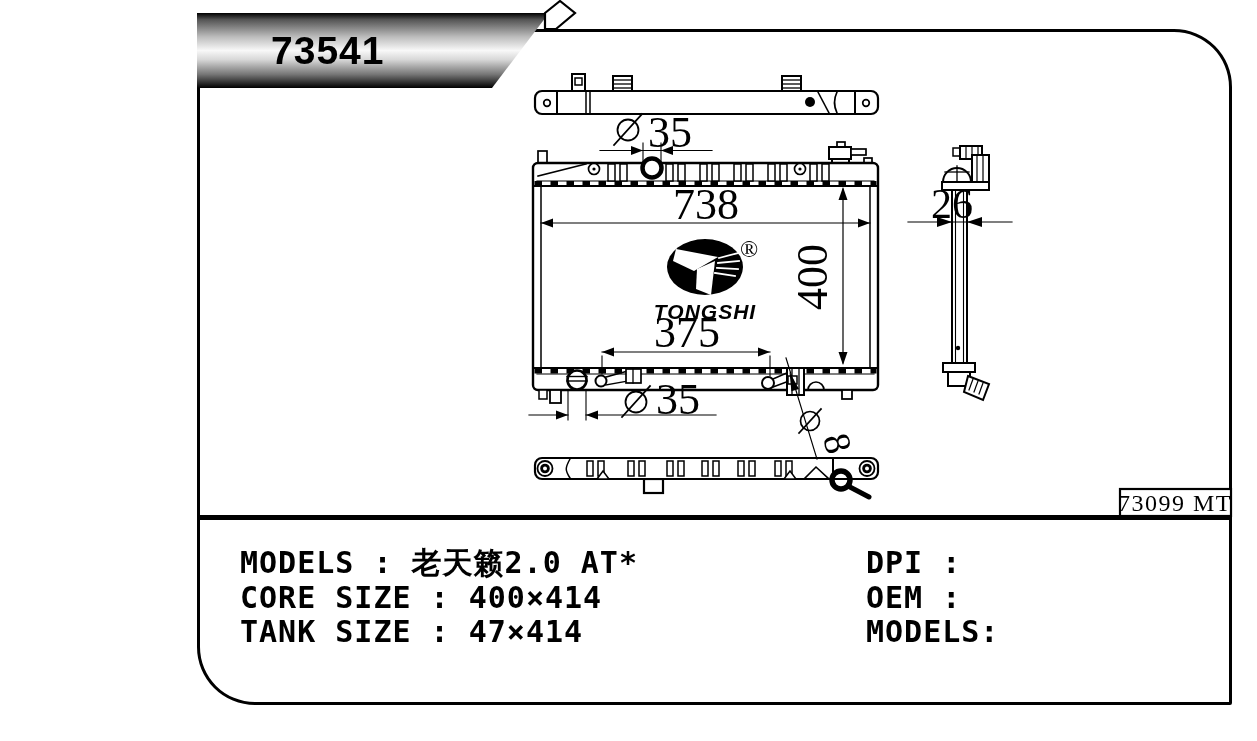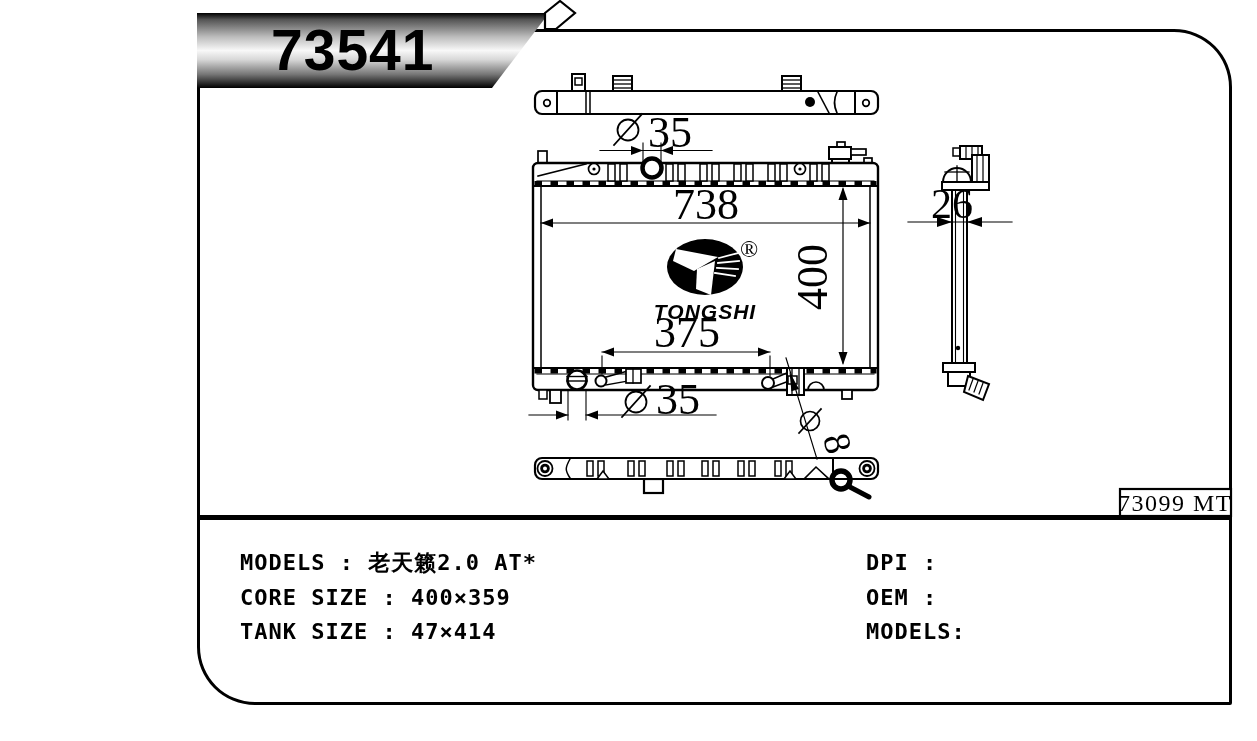--- a/index.html
+++ b/index.html
@@ -5,29 +5,29 @@
   html,body{margin:0;padding:0;background:#fff;}
   .page{position:relative;width:1257px;height:741px;background:#ffffff;overflow:hidden;
         font-family:"Liberation Sans",sans-serif;}
   .frame{position:absolute;left:197px;top:29px;width:1035px;height:676px;box-sizing:border-box;
          border:3px solid #000;border-radius:2px 58px 2px 58px;background:#fff;}
   .divider{position:absolute;left:197px;top:515px;width:1035px;height:5px;background:#000;}
   .banner{position:absolute;left:197px;top:13px;width:352px;height:75px;
           clip-path:polygon(0 0,100% 0,calc(100% - 57px) 100%,0 100%);
           background:linear-gradient(180deg,#000 0%,#555 9%,#bdbdbd 32%,#f8f8f8 50%,#d8d8d8 62%,#757575 82%,#000 100%);
           display:flex;align-items:center;}
-  .pn{font-size:57px;font-weight:700;color:#000;padding-left:74px;letter-spacing:1px;line-height:75px;}
+  .pn{font-size:39px;font-weight:700;color:#000;padding-left:74px;letter-spacing:1px;line-height:75px;}
   svg.art{position:absolute;left:0;top:0;width:1257px;height:741px;}
   .dim{font-family:"Liberation Serif","DejaVu Serif",serif;fill:#000;}
   .logo-txt{font-family:"Liberation Sans",sans-serif;font-weight:700;font-style:italic;fill:#000;}
   .spec-col{position:absolute;color:#000;}
   .col-left{left:240px;top:546px;}
   .col-right{left:866px;top:546px;}
   .spec-row{font-family:"DejaVu Sans Mono","Liberation Mono",monospace;font-weight:700;
-            font-size:22px;letter-spacing:1px;line-height:34.5px;white-space:pre;}
+            font-size:30px;letter-spacing:1px;line-height:34.5px;white-space:pre;}
 </style>
 </head>
 <body>
 
 <div class="page">
 
   <div class="frame"></div>
   <div class="divider"></div>
 
   <div class="banner">
@@ -280,21 +280,21 @@
       <g>
         <rect x="1120" y="489" width="111" height="27" fill="#fff" stroke-width="2.2"></rect>
         <text class="dim" x="1175" y="511" font-size="24" text-anchor="middle" letter-spacing="1.5" stroke="none">73099 MT</text>
       </g>
 
     </g>
   </svg>
 
   <div class="spec-col col-left">
     <div class="spec-row">MODELS : 老天籁2.0 AT*</div>
-    <div class="spec-row">CORE SIZE : 400×359</div>
+    <div class="spec-row">CORE SIZE : 400×414</div>
     <div class="spec-row">TANK SIZE : 47×414</div>
   </div>
   <div class="spec-col col-right">
     <div class="spec-row">DPI :</div>
     <div class="spec-row">OEM :</div>
     <div class="spec-row">MODELS:</div>
   </div>
 
 </div>
 

